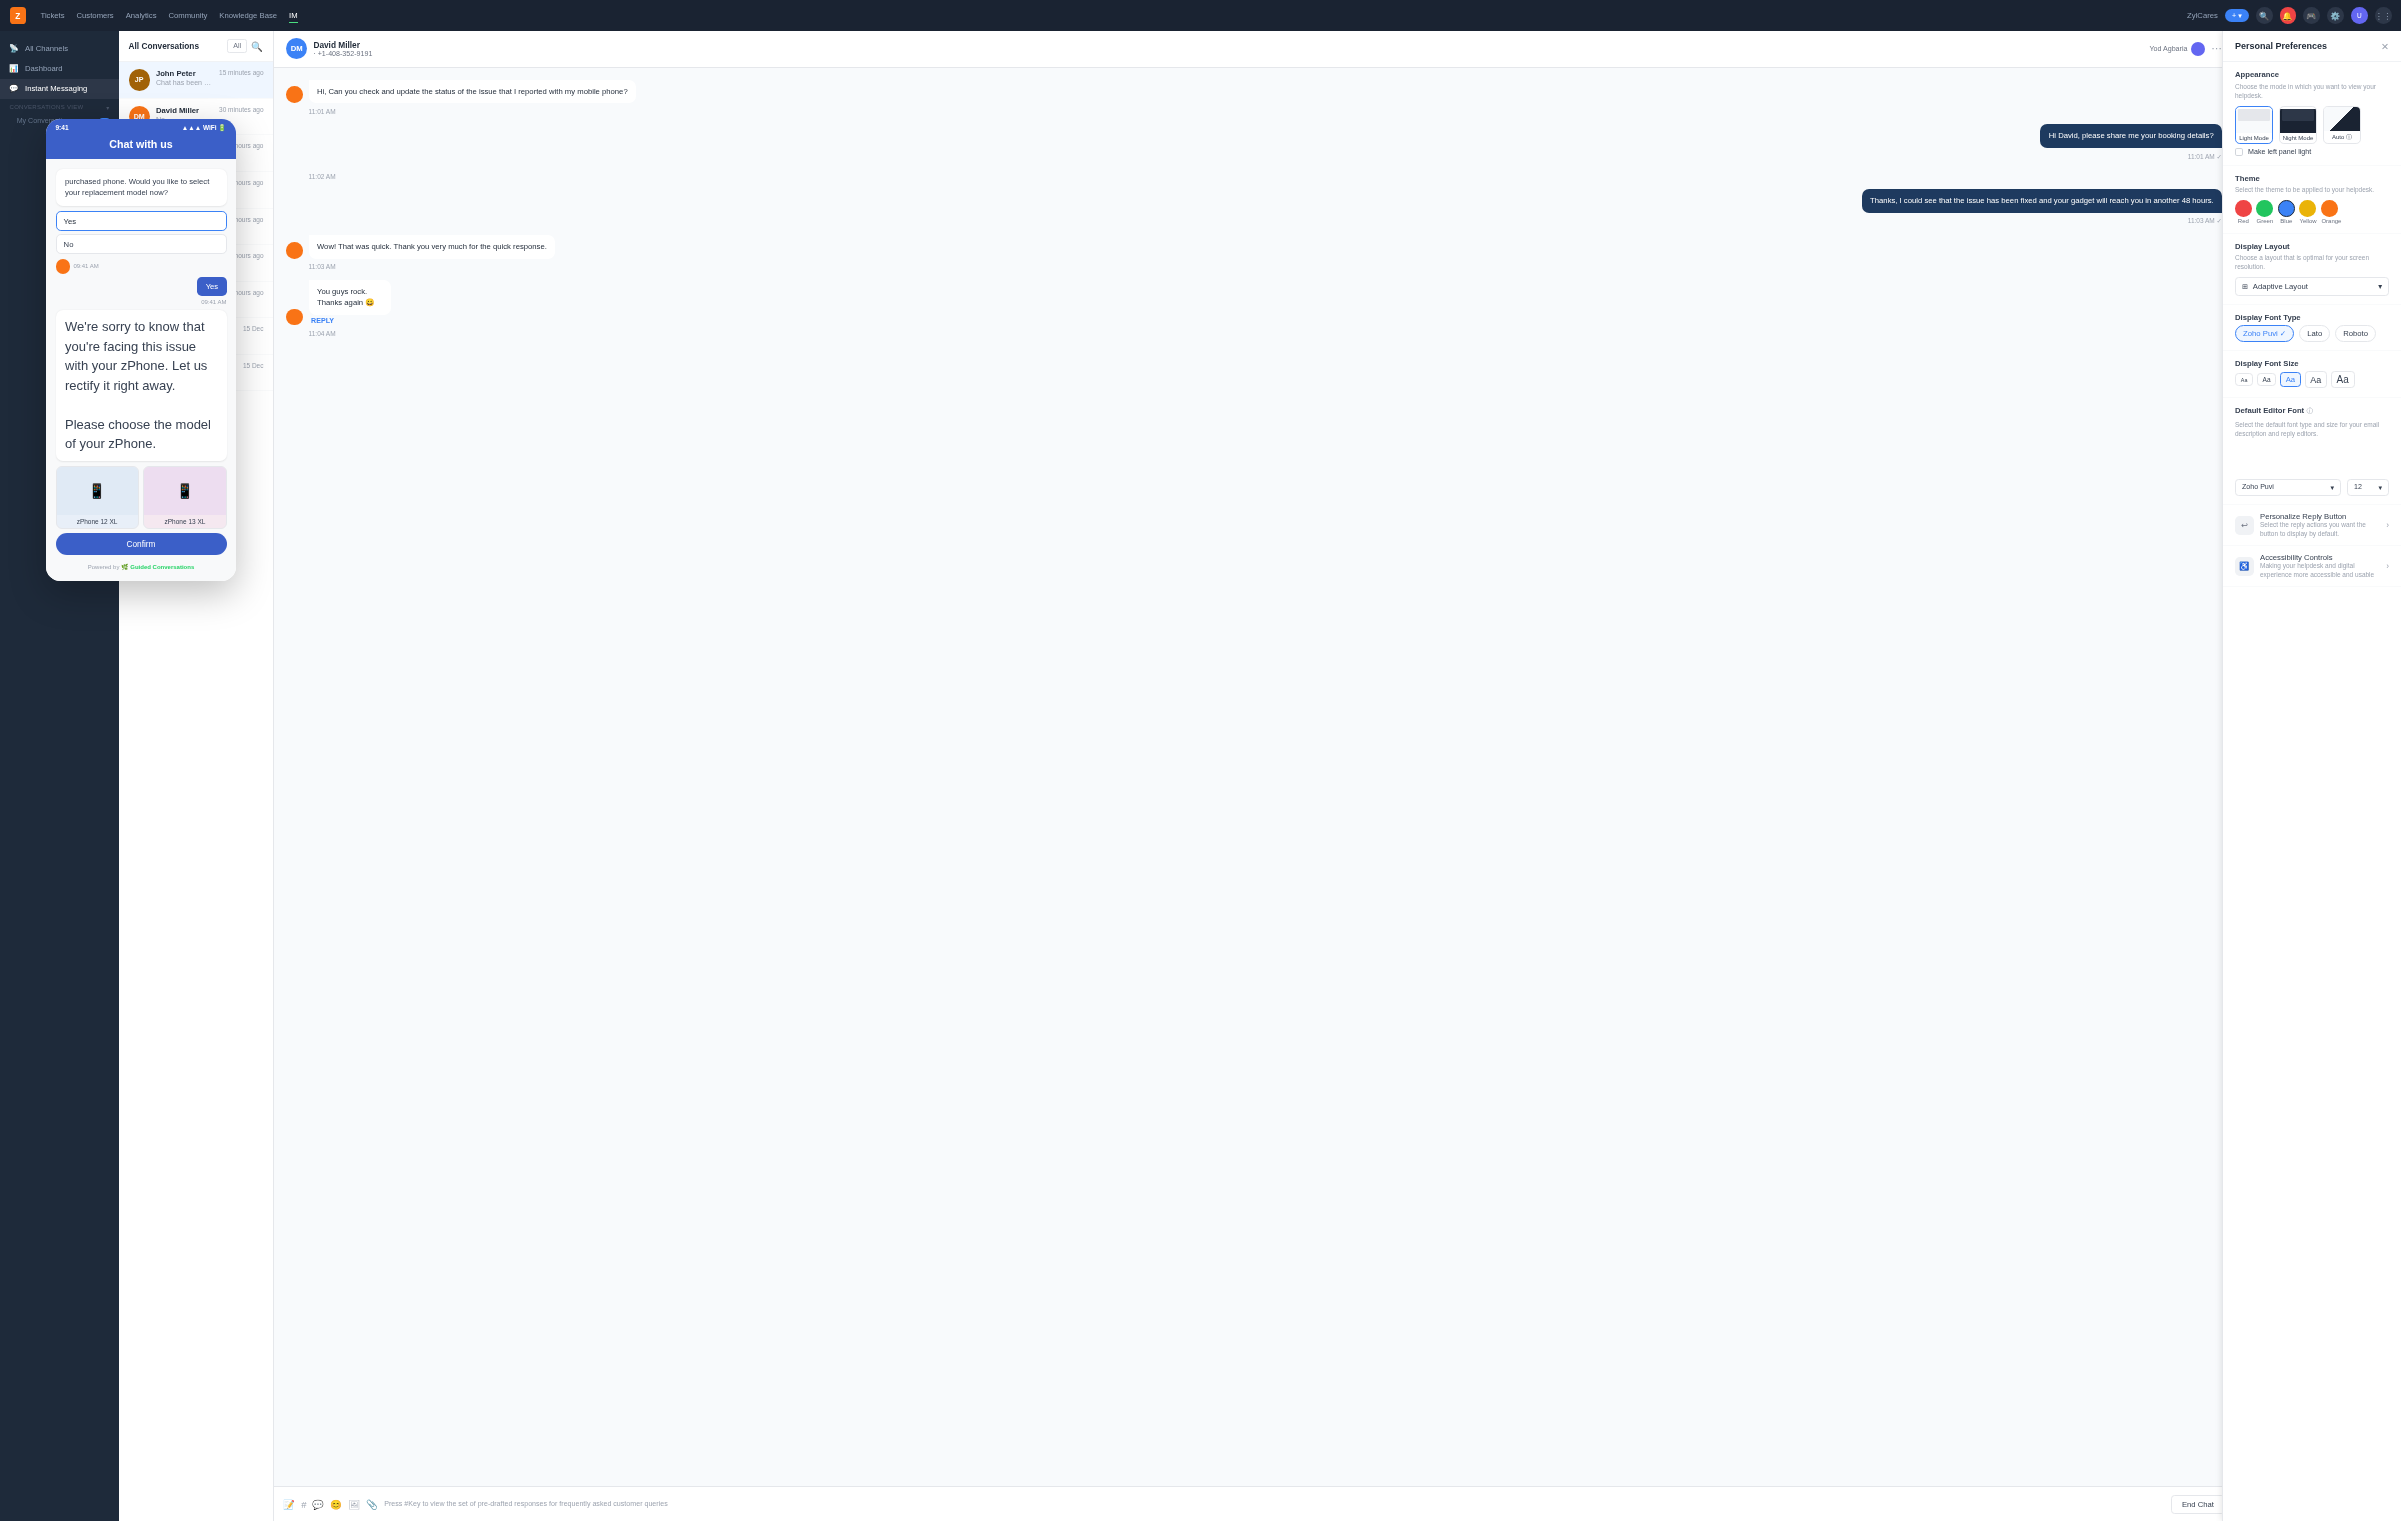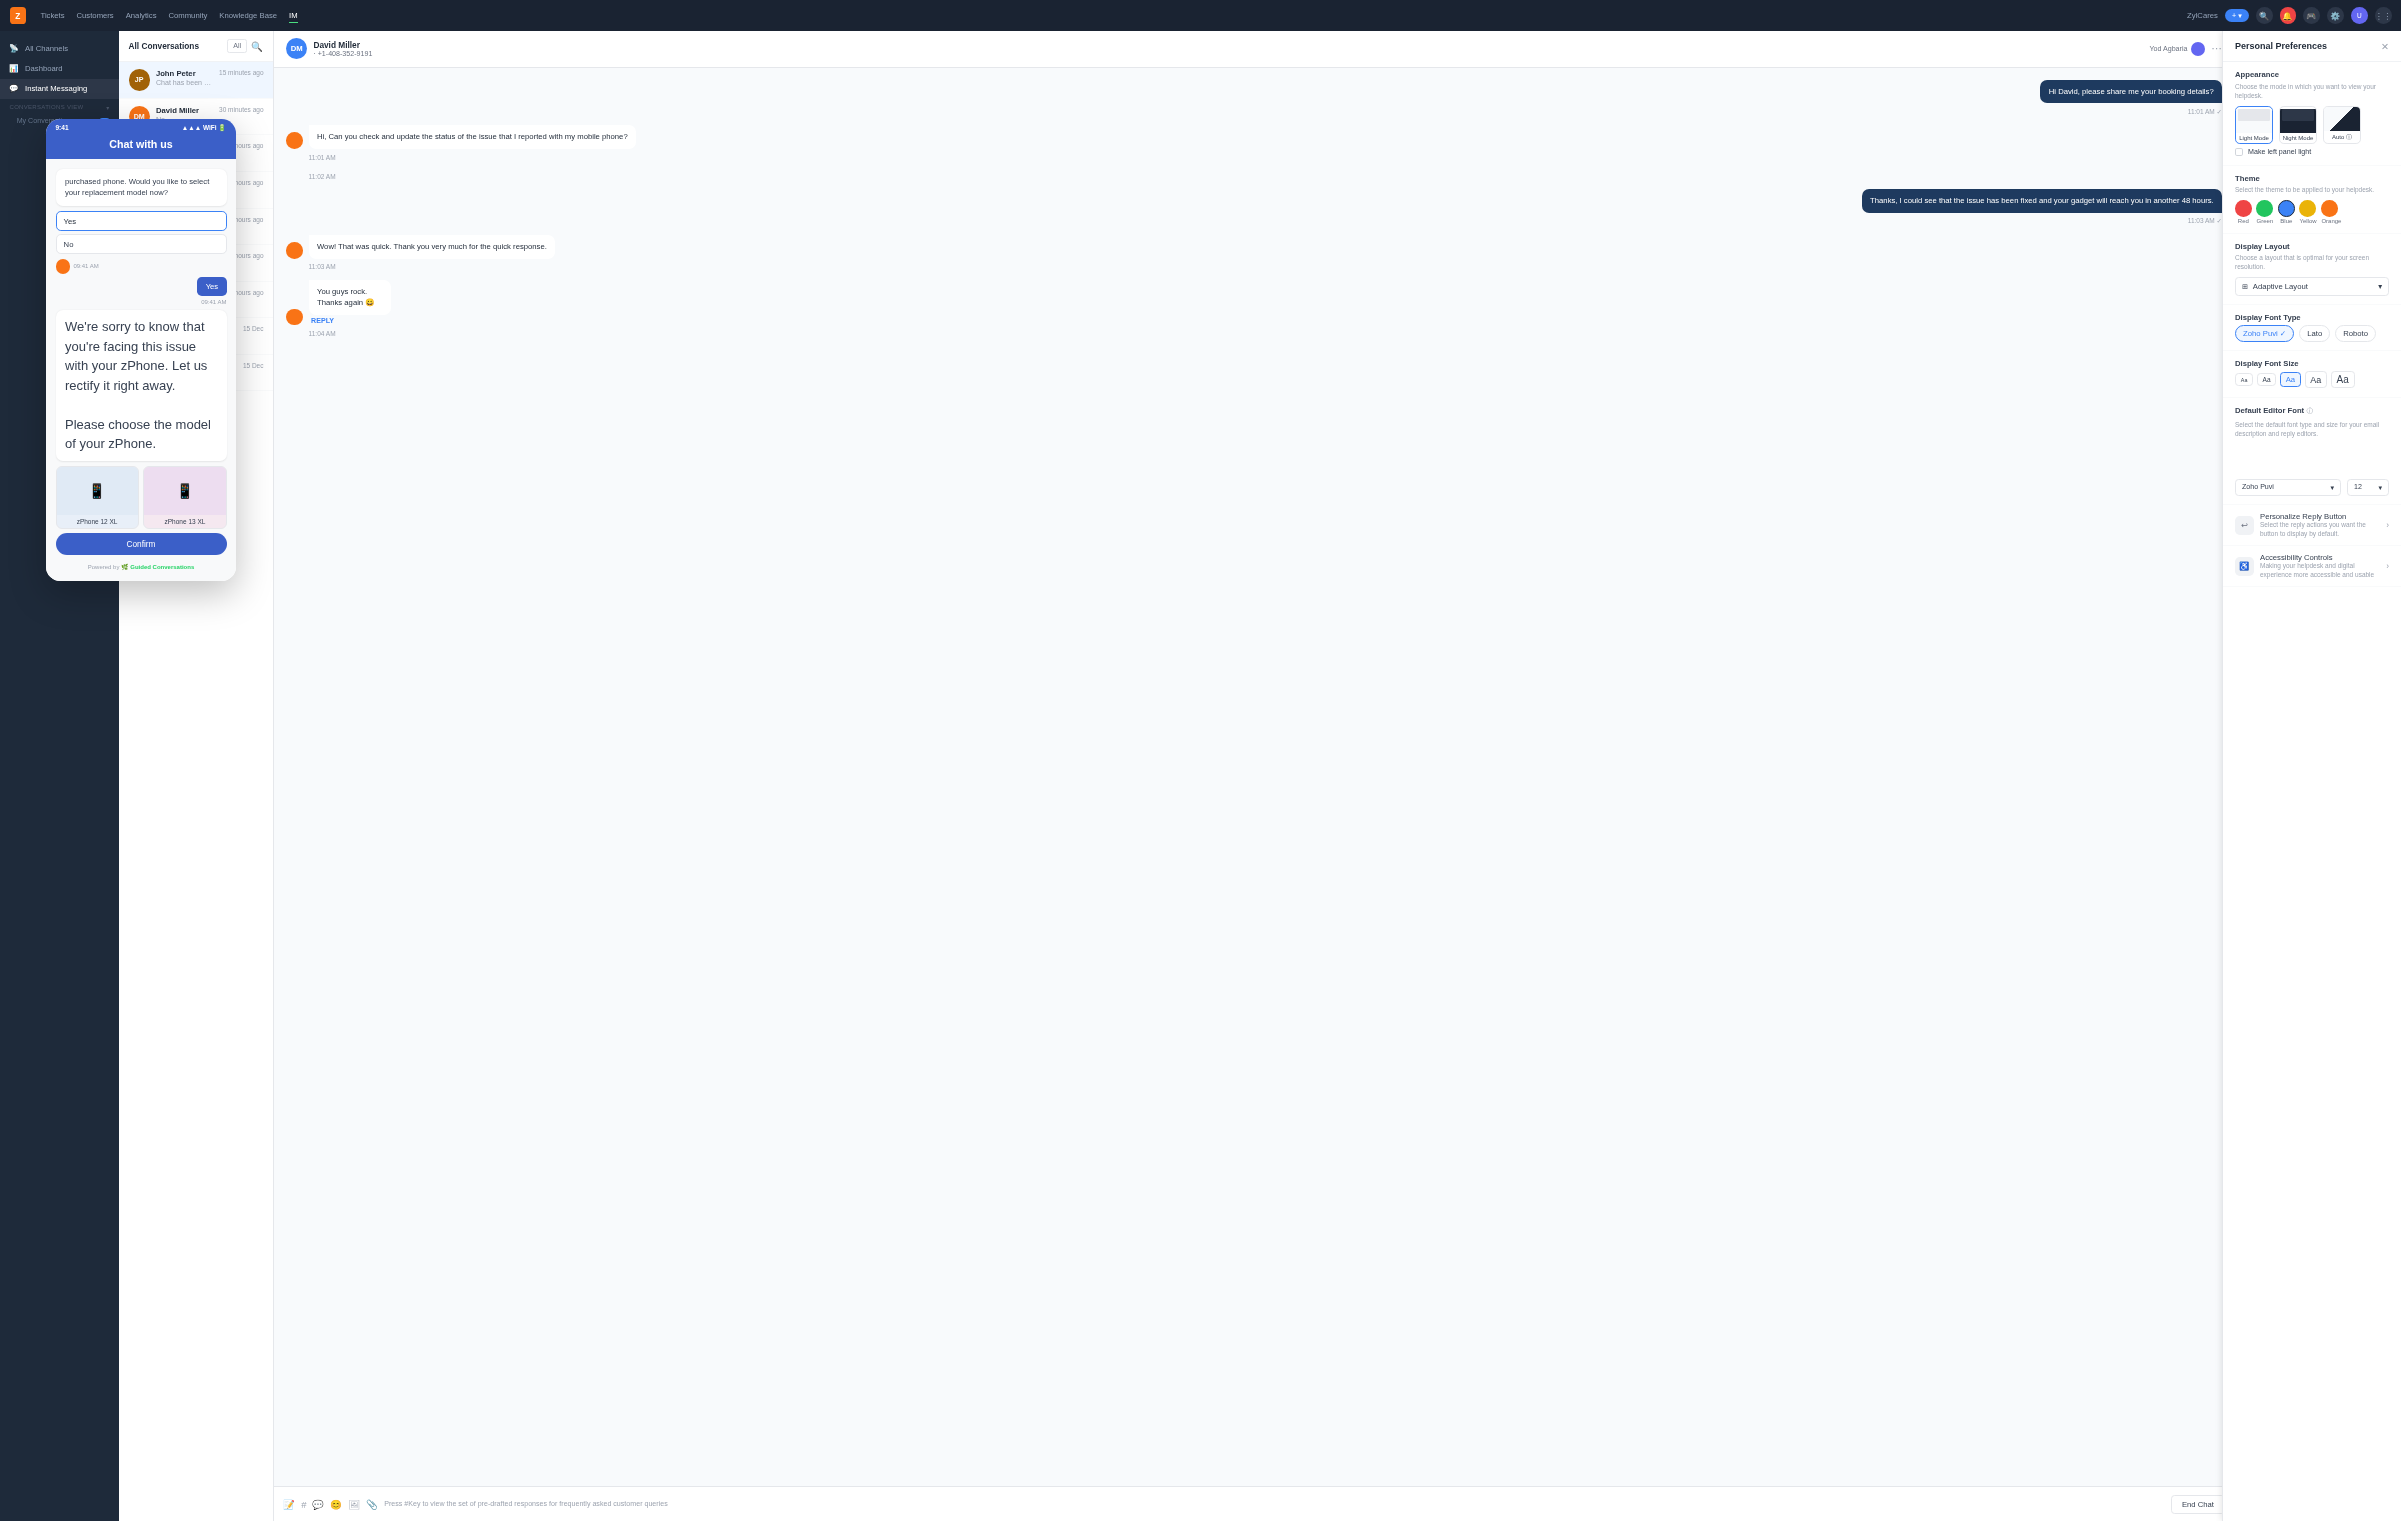--- a/index.html
+++ b/index.html
@@ -594,31 +594,31 @@
         <div class="assignee-info">
           <span>Yod Agbaria</span>
           <div style="width:14.3px;height:14.3px;border-radius:50%;background:#6366f1;"></div>
         </div>
         <span style="color:#9ca3af;cursor:pointer;font-size:10.7px;">⋯</span>
       </div>
     </div>
 
     <div class="chat-messages">
 
-      <div class="msg-group out">
-        <div class="msg-bubble msg-out">Hi David, please share me your booking details?</div>
-        <div class="msg-time">11:01 AM ✓</div>
-      </div>
-
       <div class="msg-group">
         <div class="msg-with-avatar">
           <div style="width:16.7px;height:16.7px;border-radius:50%;background:#f97316;flex-shrink:0;"></div>
           <div class="msg-bubble msg-in">Hi, Can you check and update the status of the issue that I reported with my mobile phone?</div>
         </div>
         <div class="msg-time" style="margin-left:22.6px;">11:01 AM</div>
+      </div>
+
+      <div class="msg-group out">
+        <div class="msg-bubble msg-out">Hi David, please share me your booking details?</div>
+        <div class="msg-time">11:01 AM ✓</div>
       </div>
 
       <div class="msg-group">
         <div class="msg-time" style="margin-left:22.6px;">11:02 AM</div>
       </div>
 
       <div class="msg-group out">
         <div class="msg-bubble msg-out">Thanks, I could see that the issue has been fixed and your gadget will reach you in another 48 hours.</div>
         <div class="msg-time">11:03 AM ✓</div>
       </div>

